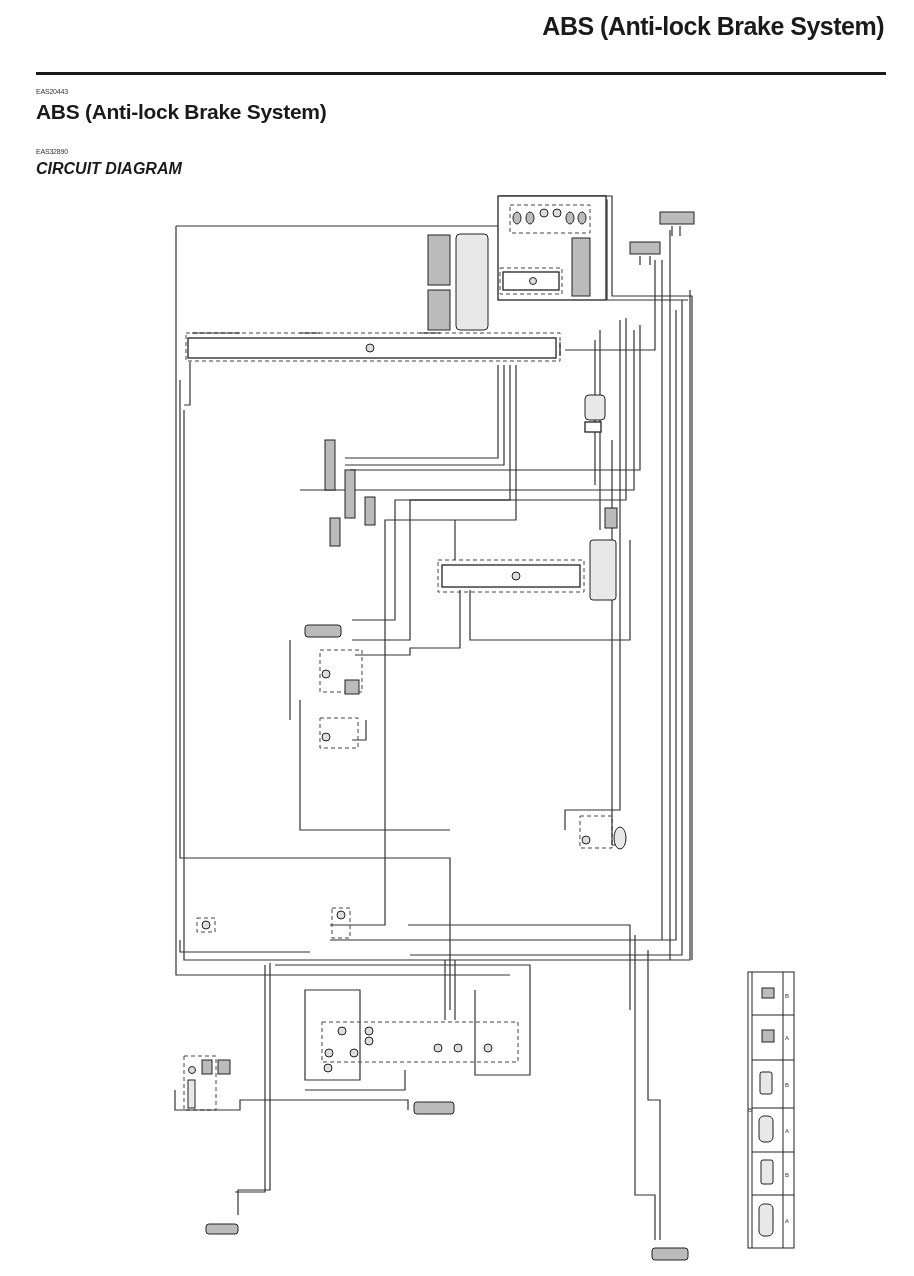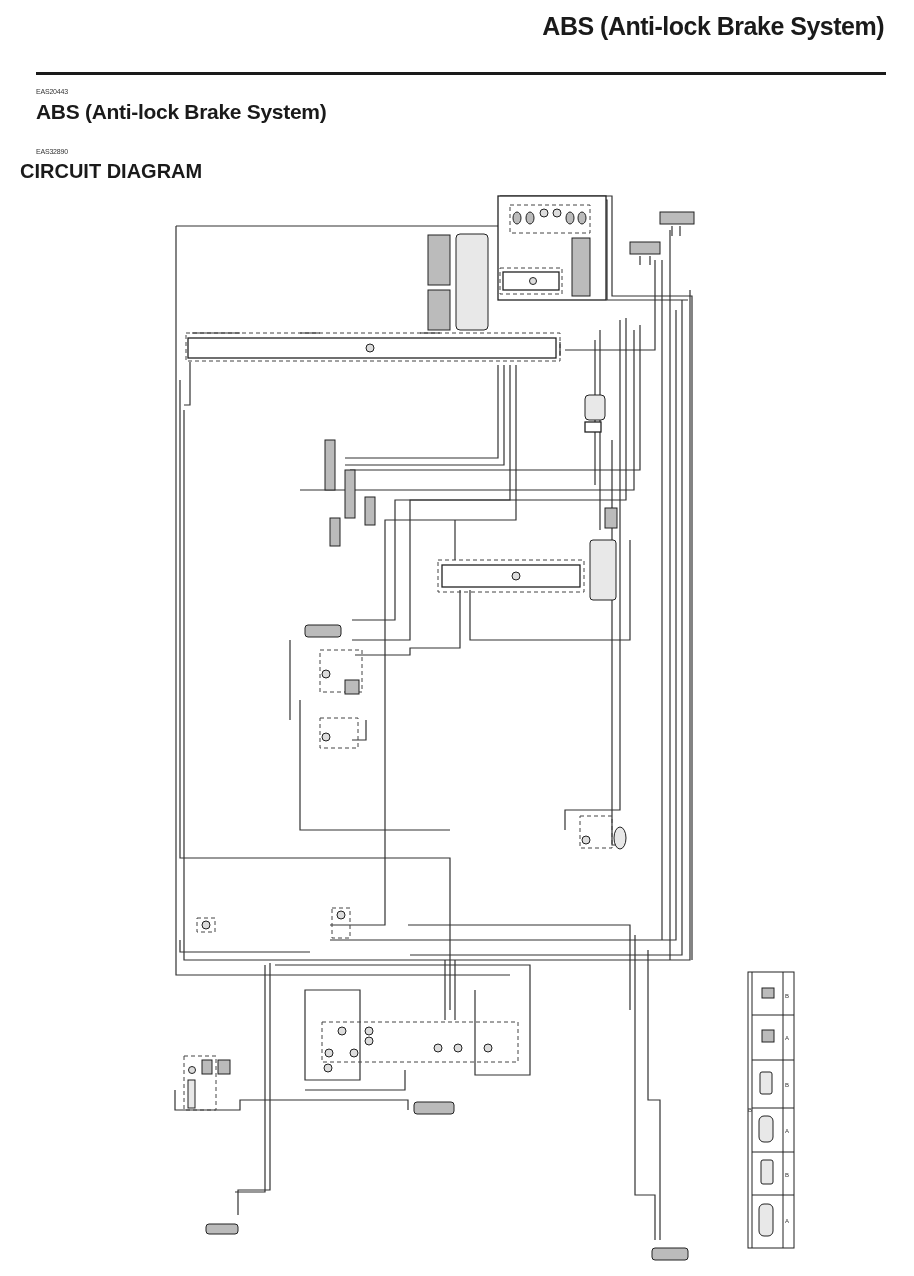--- a/index.html
+++ b/index.html
@@ -1,21 +1,21 @@
 <!DOCTYPE html>
 <html><head>
 <meta charset="utf-8">
 <style>
   html, body { margin:0; padding:0; background:#ffffff; }
   body { width:914px; height:1276px; position:relative; overflow:hidden; font-family:"Liberation Sans", sans-serif; color:#1a1a1a; }
   .hdr-title { position:absolute; right:30px; top:12px; font-size:25px; font-weight:bold; letter-spacing:-0.5px; }
   .hdr-rule { position:absolute; left:36px; top:72px; width:850px; height:3px; background:#1a1a1a; }
   .code { position:absolute; left:36px; font-size:7px; color:#333; letter-spacing:-0.2px; }
   .sec-title { position:absolute; left:36px; top:100px; font-size:21px; font-weight:bold; letter-spacing:-0.3px; }
-  .sub-title { position:absolute; left:20px; top:160px; font-size:20px; font-weight:bold; }
+  .sub-title { position:absolute; left:36px; top:160px; font-size:16px; font-weight:bold;font-style:italic; }
   svg#diagram { position:absolute; left:0; top:0; }
   .w { stroke:#333; stroke-width:1.2; fill:none; }
   .box { stroke:#222; stroke-width:1.3; fill:#fff; }
   .dash { stroke:#444; stroke-width:1; fill:none; stroke-dasharray:4 3; }
   .conn { stroke:#222; stroke-width:1; fill:#bbb; }
   .connw { stroke:#222; stroke-width:1; fill:#e8e8e8; }
   .circ { stroke:#222; stroke-width:1; fill:#ddd; }
   .legend-txt { font-size:6px; fill:#333; font-family:"Liberation Sans", sans-serif; }
 </style>
 </head>

